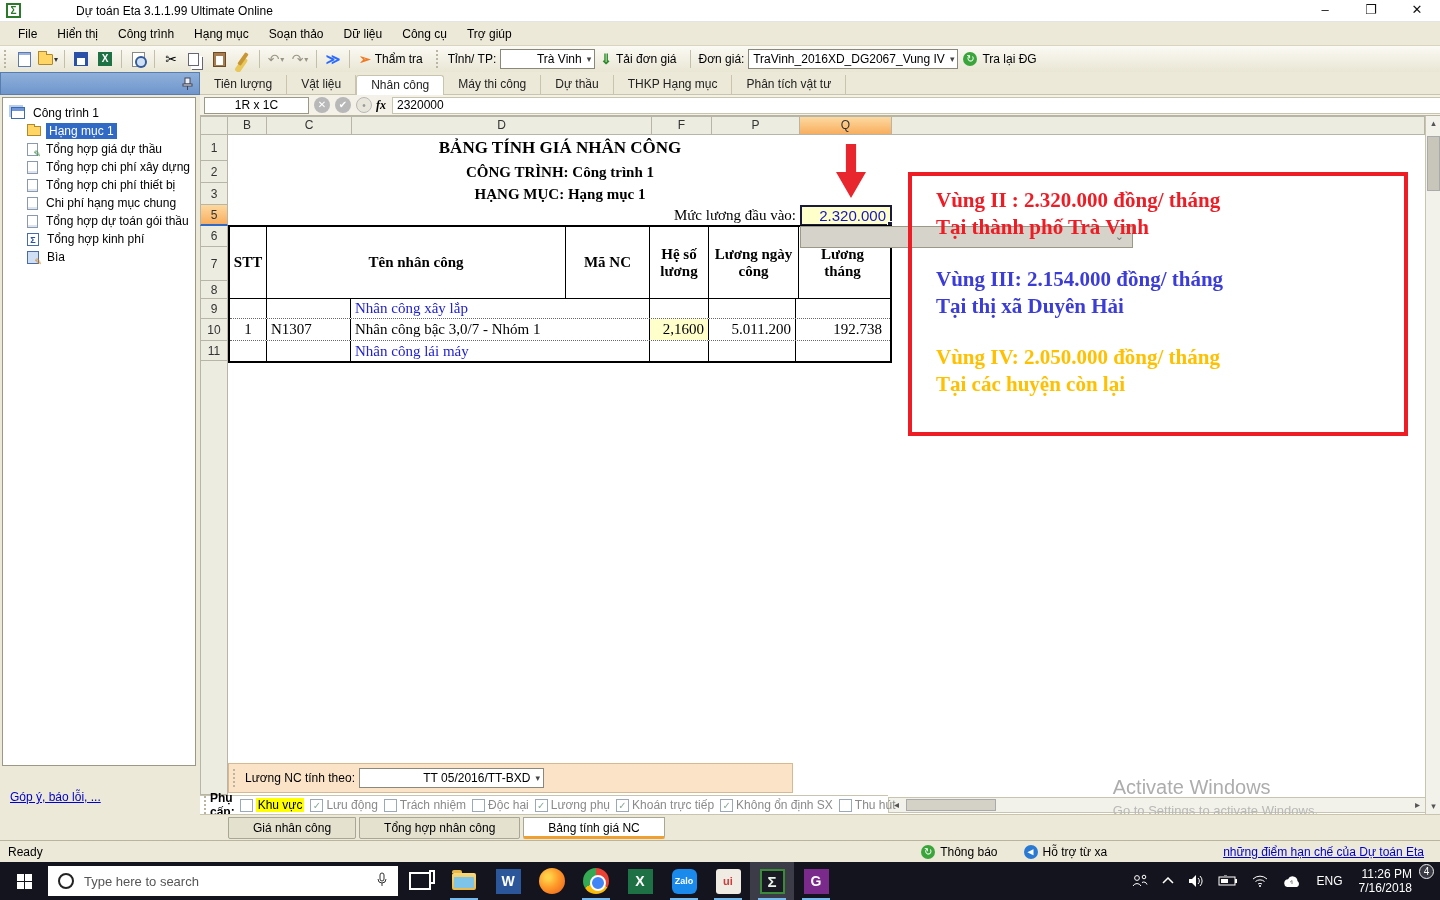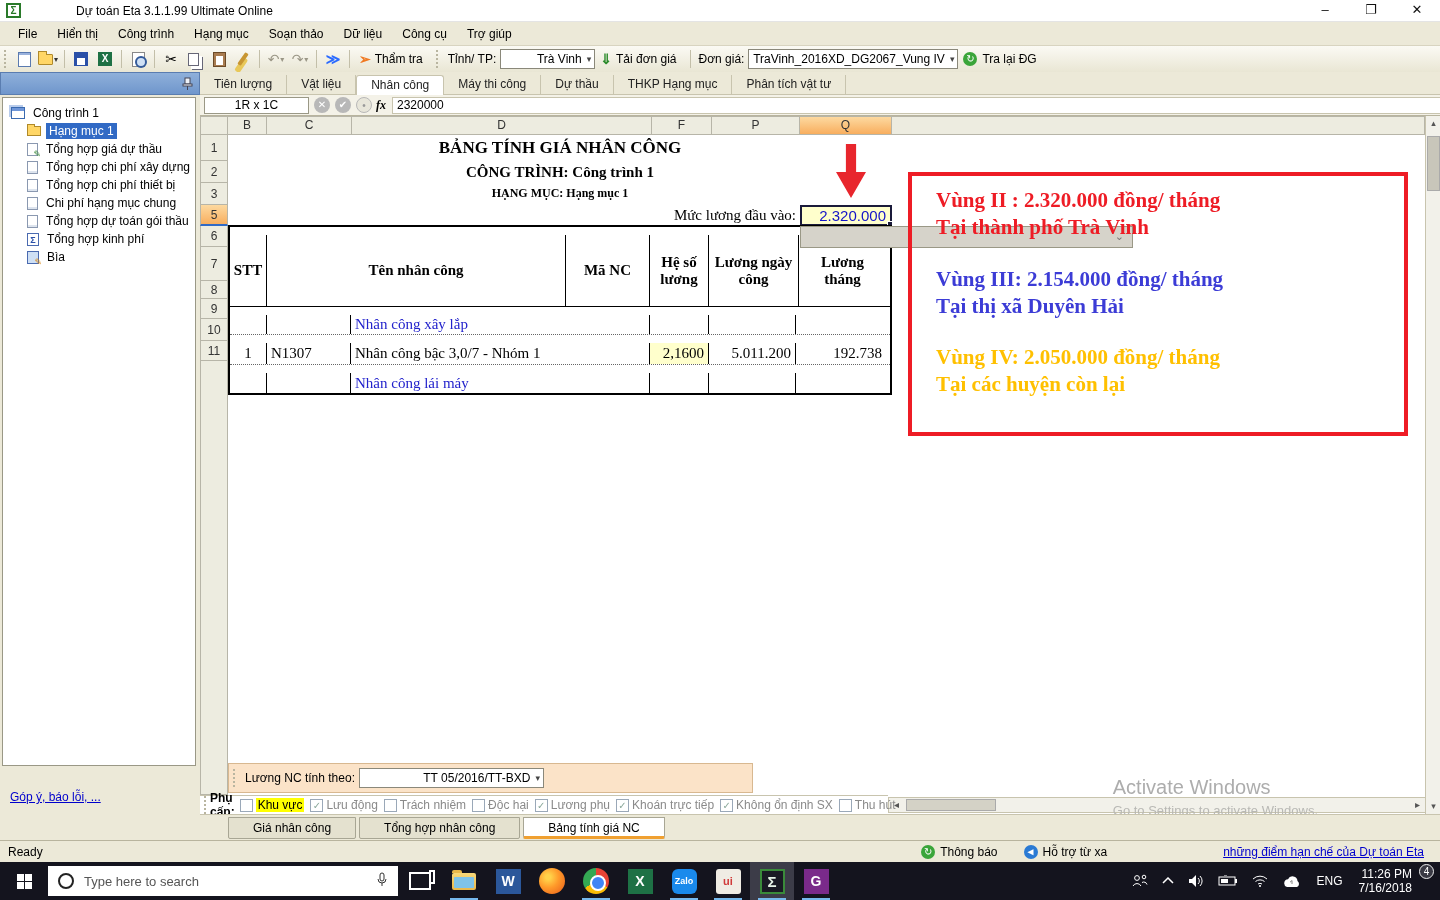--- a/index.html
+++ b/index.html
@@ -86,40 +86,40 @@
   .ch.first { border-left:1px solid #b7b5a8; }
   .ch.selcol { background:linear-gradient(#fdd9a0,#f8ae5e); }
   .rh { position:absolute; left:0; width:28px; background:#edece0; border:1px solid #b7b5a8; border-top:none; text-align:center; color:#333; display:flex; align-items:center; justify-content:center; }
   .rh.selrow { background:linear-gradient(#fdd9a0,#f8ae5e); border-bottom:2px solid #316ac5; }
   .serif { font-family:"Liberation Serif", serif; }
   .sheet-title { position:absolute; left:28px; width:664px; text-align:center; font-weight:bold; }
   .mlabel { position:absolute; text-align:right; font-size:15px; }
   .q5 { position:absolute; left:600px; top:89px; width:92px; height:21px; background:#ffffcc; border:2px solid #1a1a3a; color:#1414c8; font-size:15px; text-align:right; padding:0 4px; line-height:17px; }
   .q5:after { content:""; position:absolute; right:-3px; bottom:-3px; width:4px; height:4px; background:#1a1a3a; border:1px solid #fff; }
   .nc-table { position:absolute; left:28px; top:109px; width:664px; border:2px solid #000; border-bottom:2px solid #000; font-size:15px; }
-  .ncr { display:flex;margin-top:8px; }
+  .ncr { display:flex; }
   .ncc { border-right:1px solid #000; padding:0 4px; display:flex; align-items:center; overflow:hidden; white-space:nowrap; }
   .ncc:last-child { border-right:none; }
   .ncc.c1{width:37px;} .ncc.c2{width:84px;} .ncc.c3{width:299px;} .ncc.c4{width:59px;} .ncc.c5{width:87px;} .ncc.c6{width:90px;}
   .hd { justify-content:center; text-align:center; font-weight:bold; white-space:normal; line-height:17px; }
   .hrow { height:72px; border-bottom:1px solid #000; }
   .drow { height:20px; border-bottom:1px dotted #666; }
   .drow.r10 { height:22px; }
   .drow.last { border-bottom:none; }
   .bluetxt { color:#2222cc; }
   .num { justify-content:flex-end; }
   .yellowcell { background:#ffffcc; }
   .graybar { position:absolute; left:600px; top:110px; width:333px; height:22px; background:#d6d3ca; border:1px solid #9a9886; z-index:4; }
   .graybar .gchev { position:absolute; right:8px; top:3px; color:#777; font-size:11px; }
   .redarrow { position:absolute; left:636px; top:28px; width:30px; height:54px; background:#e8262d; clip-path:polygon(33% 0,67% 0,67% 52%,100% 52%,50% 100%,0 52%,33% 52%); filter:drop-shadow(0 0 1px #8a0a0a); z-index:7; }
   .redbox { position:absolute; left:708px; top:56px; width:500px; height:264px; border:4px solid #ee1c25; background:transparent; z-index:6; }
   .aline { position:absolute; left:24px; font-family:"Liberation Serif",serif; font-weight:bold; font-size:21px; white-space:nowrap; }
 
   
-  .luongbar { position:absolute; left:28px; top:647px; width:525px; height:30px; background:#fbe3c8; border:1px solid #d8b890; display:flex; align-items:center; z-index:3; }
+  .luongbar { position:absolute; left:28px; top:647px; width:565px; height:30px; background:#fbe3c8; border:1px solid #d8b890; display:flex; align-items:center; z-index:3; }
   .luongbar .combo { width:185px; }
   .phucap { position:absolute; left:0; top:679px; width:688px; height:19px; background:#fff; border-top:1px solid #c8c4ae; display:flex; align-items:center; z-index:3; }
   .cb { display:flex; align-items:center; margin-right:6px; white-space:nowrap; }
   .cbbox { width:13px; height:13px; border:1px solid #9aa8b8; background:#fff; margin-right:3px; text-align:center; line-height:11px; font-size:10px; color:#8aa89a; }
   .cblabel { color:#8a8a8a; }
   .cblabel.hl { background:#ffff00; color:#000; padding:0 2px; }
   .hscroll { position:absolute; left:688px; top:681px; width:538px; height:16px; background:#f2f1ea; border:1px solid #c8c4ae; z-index:2; display:flex; align-items:center; }
   .harrow { width:15px; height:14px; text-align:center; line-height:13px; color:#555; font-size:10px; }
   .hthumb { width:90px; height:12px; background:#d4d2c6; border:1px solid #aaa; margin-left:2px; }
   .vscroll { position:absolute; right:0; top:0; width:15px; height:698px; background:#f2f1ea; border-left:1px solid #c8c4ae; z-index:2; }
@@ -369,21 +369,21 @@
         <div class="rh" style="top:110px;height:21px;">6</div>
         <div class="rh" style="top:131px;height:34px;">7</div>
         <div class="rh" style="top:165px;height:18px;">8</div>
         <div class="rh" style="top:183px;height:20px;">9</div>
         <div class="rh" style="top:203px;height:22px;">10</div>
         <div class="rh" style="top:225px;height:20px;">11</div>
         <div class="rh" style="top:245px;height:434px;"></div>
 
         <div class="sheet-title serif" style="top:22px;font-size:17px;">BẢNG TÍNH GIÁ NHÂN CÔNG</div>
         <div class="sheet-title serif" style="top:48px;font-size:15px;">CÔNG TRÌNH: Công trình 1</div>
-        <div class="sheet-title serif" style="top:70px;font-size:12px;">HẠNG MỤC: Hạng mục 1</div>
+        <div class="sheet-title serif" style="top:70px;font-size:15px;">HẠNG MỤC: Hạng mục 1</div>
         <div class="mlabel serif" style="left:350px;top:91px;width:246px;">Mức lương đầu vào:</div>
         <div class="q5">2.320.000</div>
 
         <div class="nc-table serif">
           <div class="ncr hrow">
             <span class="ncc c1 hd">STT</span>
             <span class="ncc c3 hd">Tên nhân công</span>
             <span class="ncc c2 hd">Mã NC</span>
             <span class="ncc c4 hd">Hệ số lương</span>
             <span class="ncc c6 hd">Lương ngày công</span>

